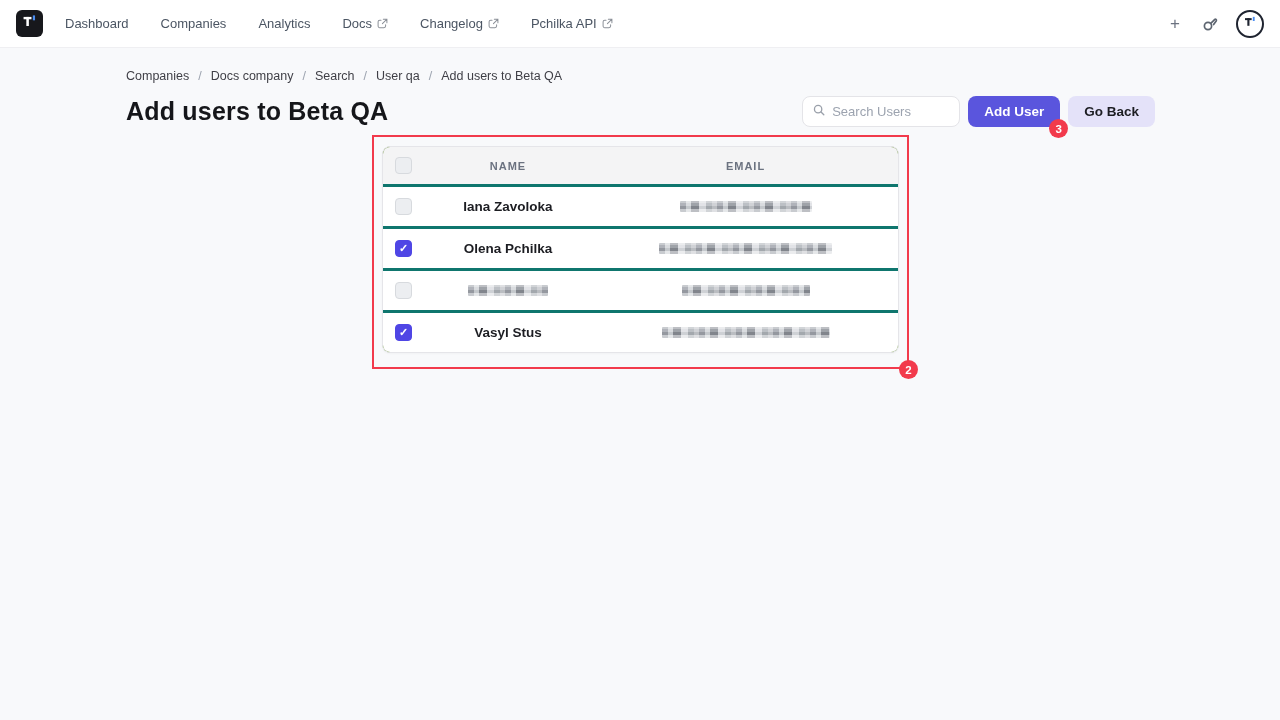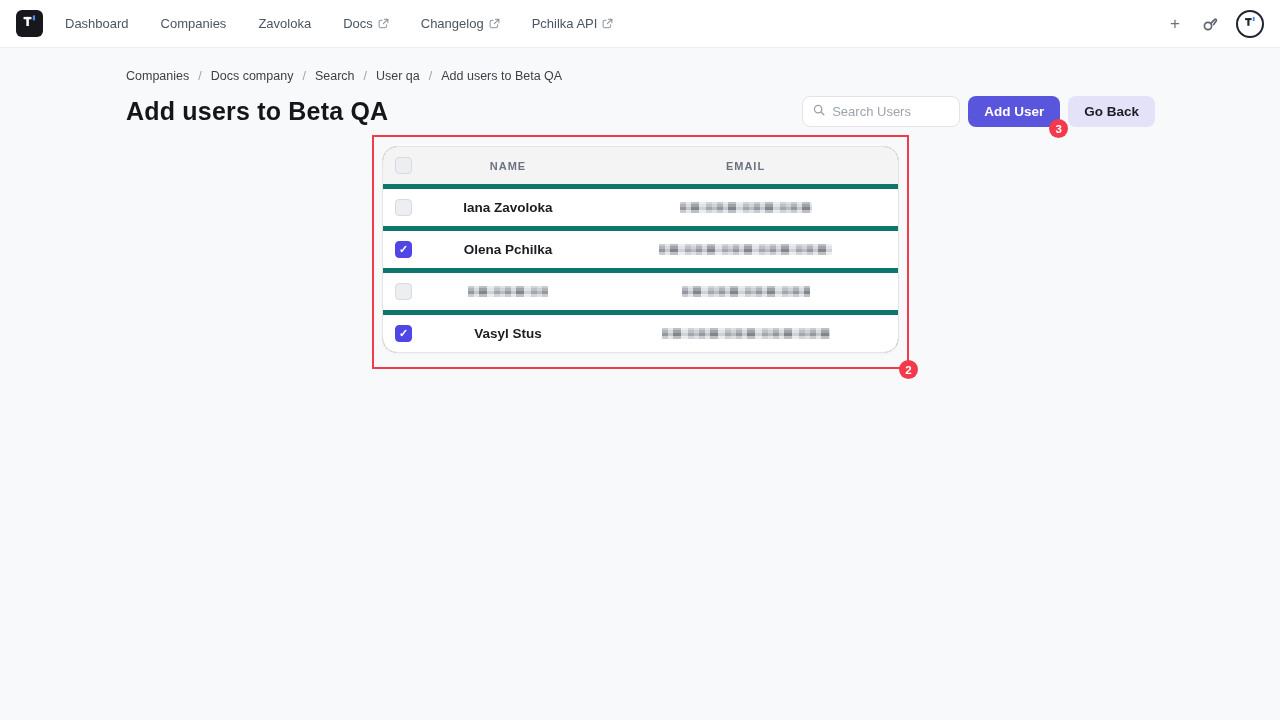--- a/index.html
+++ b/index.html
@@ -43,23 +43,23 @@
 
   .step-badge { position:absolute; width:19px; height:19px; border-radius:50%;
     background:#f23a4c; color:#fff; font-size:11.5px; font-weight:700;
     display:flex; align-items:center; justify-content:center; z-index:5; }
   .badge-add-user { right:-8px; bottom:-11px; }
   .badge-table { right:-9px; bottom:-10px; }
 
   
   .annotated { position:relative; width:537px; margin:8px auto 0; padding:11px 10px 16px; }
   .red-box { position:absolute; inset:0; border:2px solid #f23a4c; pointer-events:none; }
-  .table-card { background:#4d7c0f; border:1px solid #e5e5e9; border-radius:15px;
+  .table-card { background:#4d7c0f; border:1px solid #e5e5e9; border-radius:8px;
     overflow:hidden; box-shadow:0 1px 2px rgba(0,0,0,.03); }
-  .t-row { display:flex; align-items:center; height:42px; border-top:5px solid #0f766e; background:#fff; }
+  .t-row { display:flex; align-items:center; height:42px; border-top:3px solid #0f766e; background:#fff; }
   .t-head { height:37px; background:#f4f4f5; border-top:none; }
   .cell-check { width:40px; display:flex; align-items:center; padding-left:12px; }
   .cell-name { width:170px; display:flex; align-items:center; justify-content:center; }
   .cell-email { flex:1; display:flex; align-items:center; justify-content:center; }
   .th-label { font-size:11px; font-weight:600; letter-spacing:1px; color:#6b7280; }
   .row-name { font-size:13.5px; font-weight:600; color:#1c1d22; }
 
   .checkbox { width:17px; height:17px; border-radius:4px; background:#eceef1;
     border:1px solid #d7dade; cursor:pointer; display:flex; align-items:center; justify-content:center; }
   .checkbox .mark { display:none; }
@@ -88,21 +88,21 @@
     </span>
   </div>
   <div class="nav-links">
     <span class="nav-link">
         <span>Dashboard</span>
       </span>
     <span class="nav-link">
         <span>Companies</span>
       </span>
     <span class="nav-link">
-        <span>Zavoloka</span>
+        <span>Analytics</span>
       </span>
     <span class="nav-link">
         <span>Docs</span>
       <span class="ext">
           <svg width="11" height="11" viewBox="0 0 12 12">
             <path d="M4.4 2.4H3A1.8 1.8 0 0 0 1.2 4.2v4.6A1.8 1.8 0 0 0 3 10.6h4.6a1.8 1.8 0 0 0 1.8-1.8V7.4" fill="none" stroke="currentColor" stroke-width="1.1" stroke-linecap="round"></path>
             <path d="M6.9 1.3h3.9v3.9M10.6 1.5 5.9 6.2" fill="none" stroke="currentColor" stroke-width="1.1" stroke-linecap="round"></path>
           </svg>
         </span>
     </span>

